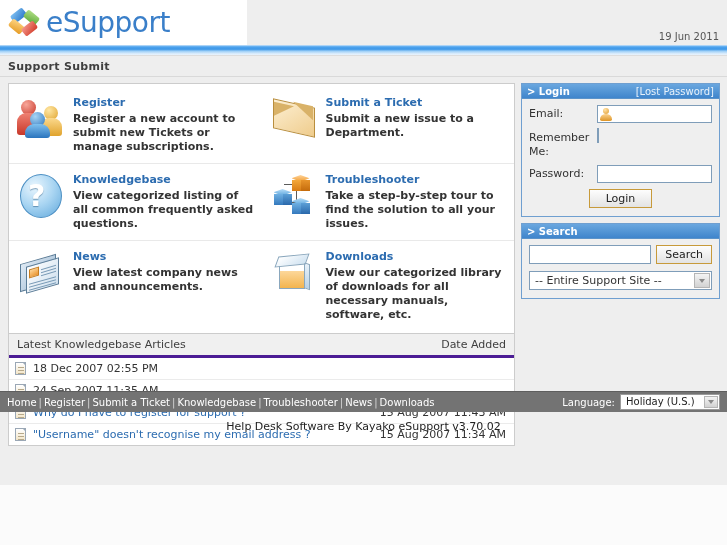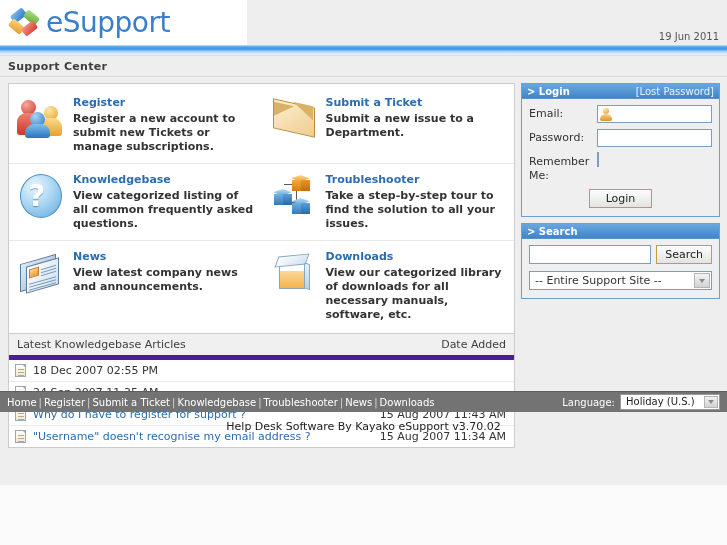--- a/index.html
+++ b/index.html
@@ -210,21 +210,21 @@
     border: 1px solid #8aa7bd;
     transform: skewY(20deg);
   }
 
   
   .kb-section { border-top: 1px solid #cccccc; }
   .kb-head {
     display: flex; justify-content: space-between;
     padding: 4px 8px 4px 8px;
     background: #f0f0f0;
-    border-bottom: 5px solid #4c1d95;
+    border-bottom: 3px solid #4c1d95;
     font-size: 11px; color: #3f3f3f;
   }
   .kb-row {
     display: flex; align-items: center;
     padding: 4px 8px 4px 6px;
     border-bottom: 1px solid #ebebeb;
   }
   .kb-row:last-child { border-bottom: none; }
   .doc-icon {
     position: relative;
@@ -434,21 +434,21 @@
           <i class="lm-orange"></i>
           <i class="lm-red"></i>
       </span>
       <span class="logo-text">eSupport</span>
     </div>
     <div class="header-date">19 Jun 2011</div>
   </div>
 
   <div class="blue-bar"></div>
 
-  <div class="support-center">Support Center</div>
+  <div class="support-center">Support Submit</div>
 
   <div class="body-wrap">
 
     <div class="main-panel">
 
       <div class="tile-grid">
 
         <div class="tile">
           <div class="tile-icon">
             <span class="ic p-head" style="left:4px;top:6px;width:15px;height:15px;background:radial-gradient(circle at 35% 30%,#f8a79a,#c8382a);"></span>
@@ -586,29 +586,29 @@
             <span class="frm-label">Email:</span>
             <span class="frm-field">
               <input class="inp with-icon" type="text" value="" style="">
               <span class="user-badge">
                 <span class="ub-head"></span>
                   <span class="ub-body"></span>
               </span>
             </span>
           </div>
           <div class="frm-row">
+            <span class="frm-label">Remember Me:</span>
+            <span class="frm-field">
+              <span class="chk"></span>
+            </span>
+          </div>
+          <div class="frm-row">
             <span class="frm-label">Password:</span>
             <span class="frm-field">
               <input class="inp" type="password" value="" style="">
-            </span>
-          </div>
-          <div class="frm-row">
-            <span class="frm-label">Remember Me:</span>
-            <span class="frm-field">
-              <span class="chk"></span>
             </span>
           </div>
           <div class="btn-row">
             <button class="btn">Login</button>
           </div>
         </div>
       </div>
 
       <div class="side-panel">
         <div class="side-head">

